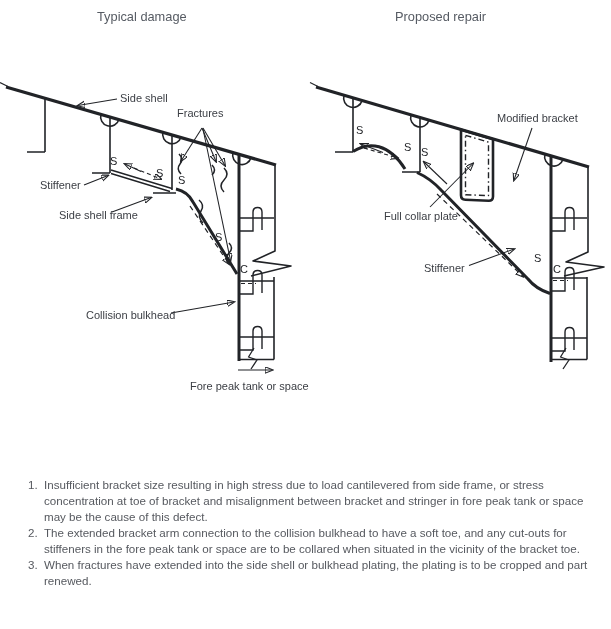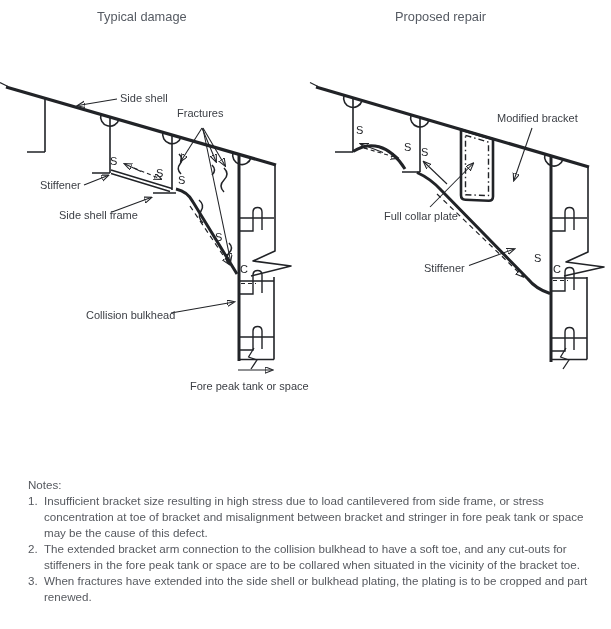--- a/index.html
+++ b/index.html
@@ -144,21 +144,20 @@
       <text class="dmark" x="404" y="151">S</text>
       <text class="dmark" x="421" y="156">S</text>
       <text class="dmark" x="534" y="262">S</text>
       <text class="dmark" x="553" y="273">C</text>
     </g>
   </g>
 </svg>
 </div>
 
 <div class="notes">
-  <div class="notes-heading">Notes:</div>
   <div class="note-item">
     <span class="note-num">1.</span>
     <span class="note-text">Insufficient bracket size resulting in high stress due to load cantilevered from side frame, or stress concentration at toe of bracket and misalignment between bracket and stringer in fore peak tank or space may be the cause of this defect.</span>
   </div>
   <div class="note-item">
     <span class="note-num">2.</span>
     <span class="note-text">The extended bracket arm connection to the collision bulkhead to have a soft toe, and any cut-outs for stiffeners in the fore peak tank or space are to be collared when situated in the vicinity of the bracket toe.</span>
   </div>
   <div class="note-item">
     <span class="note-num">3.</span>

